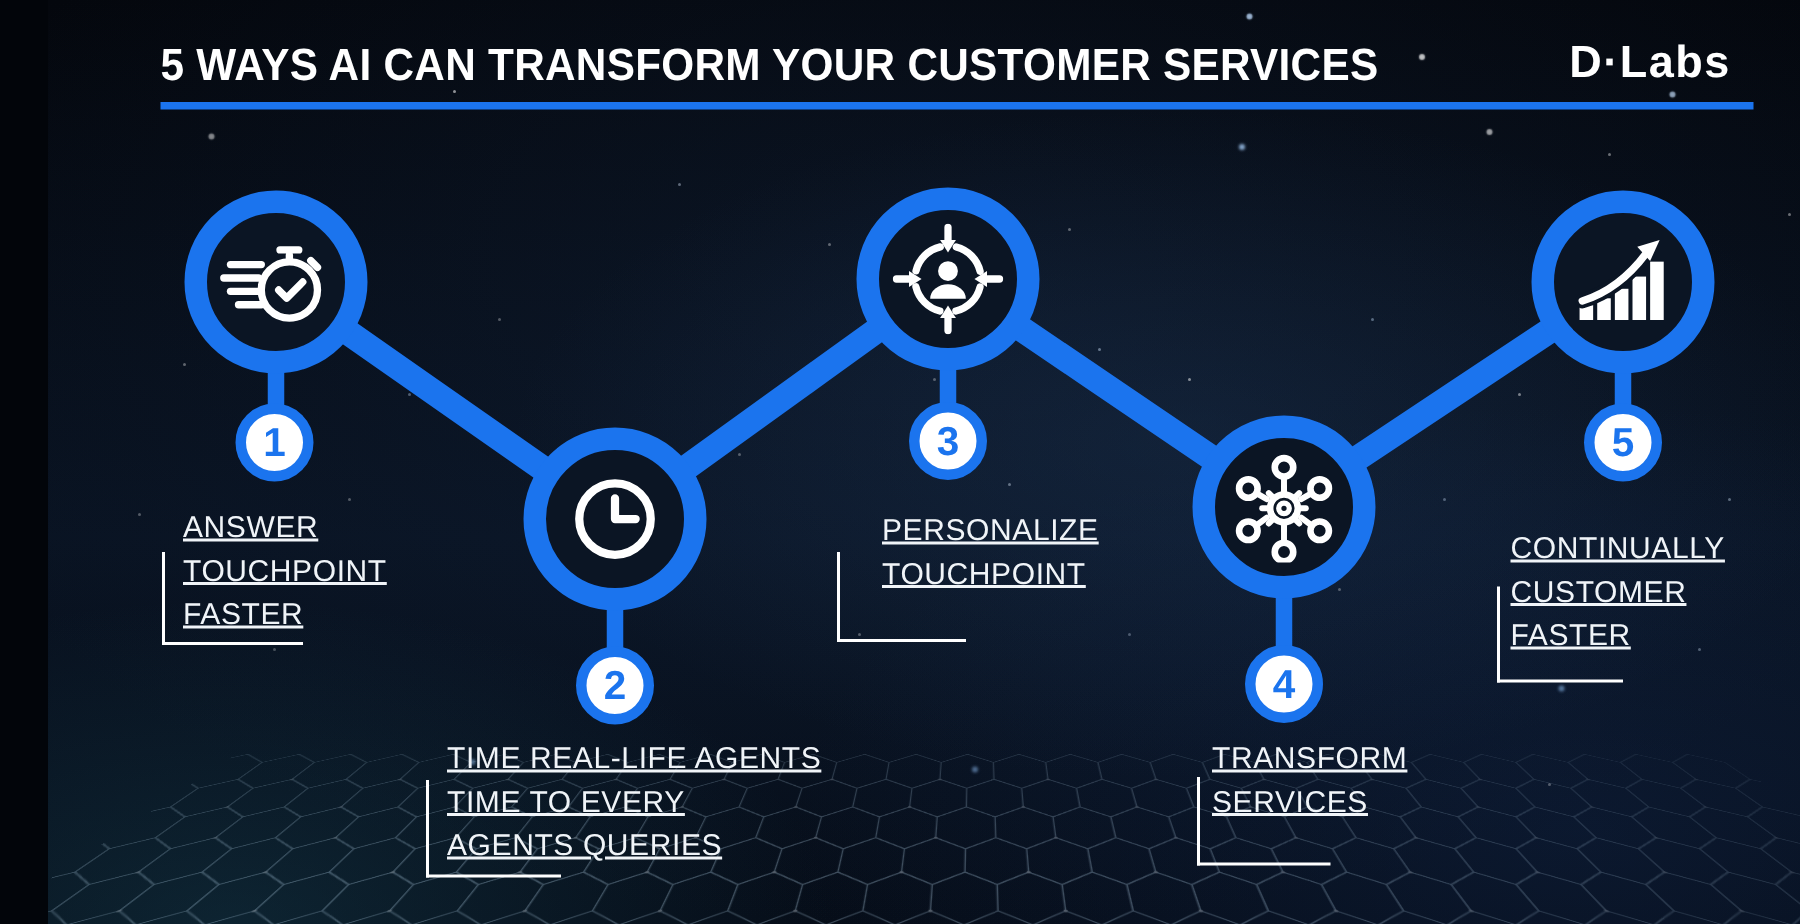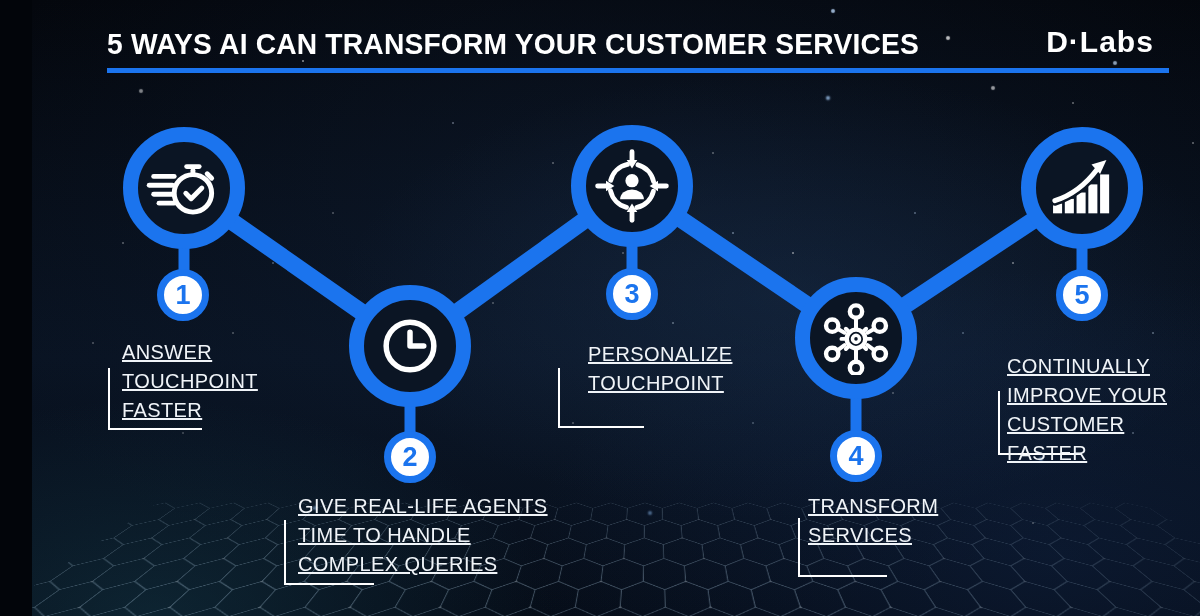--- a/index.html
+++ b/index.html
@@ -430,38 +430,37 @@
 
   <div class="bracket" style="left:76px;top:368px;width:92px;height:60px"></div>
   <div class="label" style="left:90px;top:338px">
     <div>ANSWER</div>
     <div>TOUCHPOINT</div>
     <div>FASTER</div>
   </div>
 
   <div class="bracket" style="left:252px;top:520px;width:88px;height:63px"></div>
   <div class="label" style="left:266px;top:492px">
-    <div>GIVE REAL-LIFE AGENTS</div>
-    <div>TIME TO HANDLE</div>
-    <div>COMPLEX QUERIES</div>
+    <div>TIME REAL-LIFE AGENTS</div>
+    <div>TIME TO EVERY</div>
+    <div>AGENTS QUERIES</div>
   </div>
 
   <div class="bracket" style="left:526px;top:368px;width:84px;height:58px"></div>
   <div class="label" style="left:556px;top:340px">
     <div>PERSONALIZE</div>
     <div>TOUCHPOINT</div>
   </div>
 
   <div class="bracket" style="left:766px;top:518px;width:87px;height:57px"></div>
   <div class="label" style="left:776px;top:492px">
     <div>TRANSFORM</div>
     <div>SERVICES</div>
   </div>
 
   <div class="bracket" style="left:966px;top:391px;width:82px;height:62px"></div>
   <div class="label" style="left:975px;top:352px">
     <div>CONTINUALLY</div>
-    <div>IMPROVE YOUR</div>
     <div>CUSTOMER</div>
     <div>FASTER</div>
   </div>
 
 </div>
 
 </body></html>

